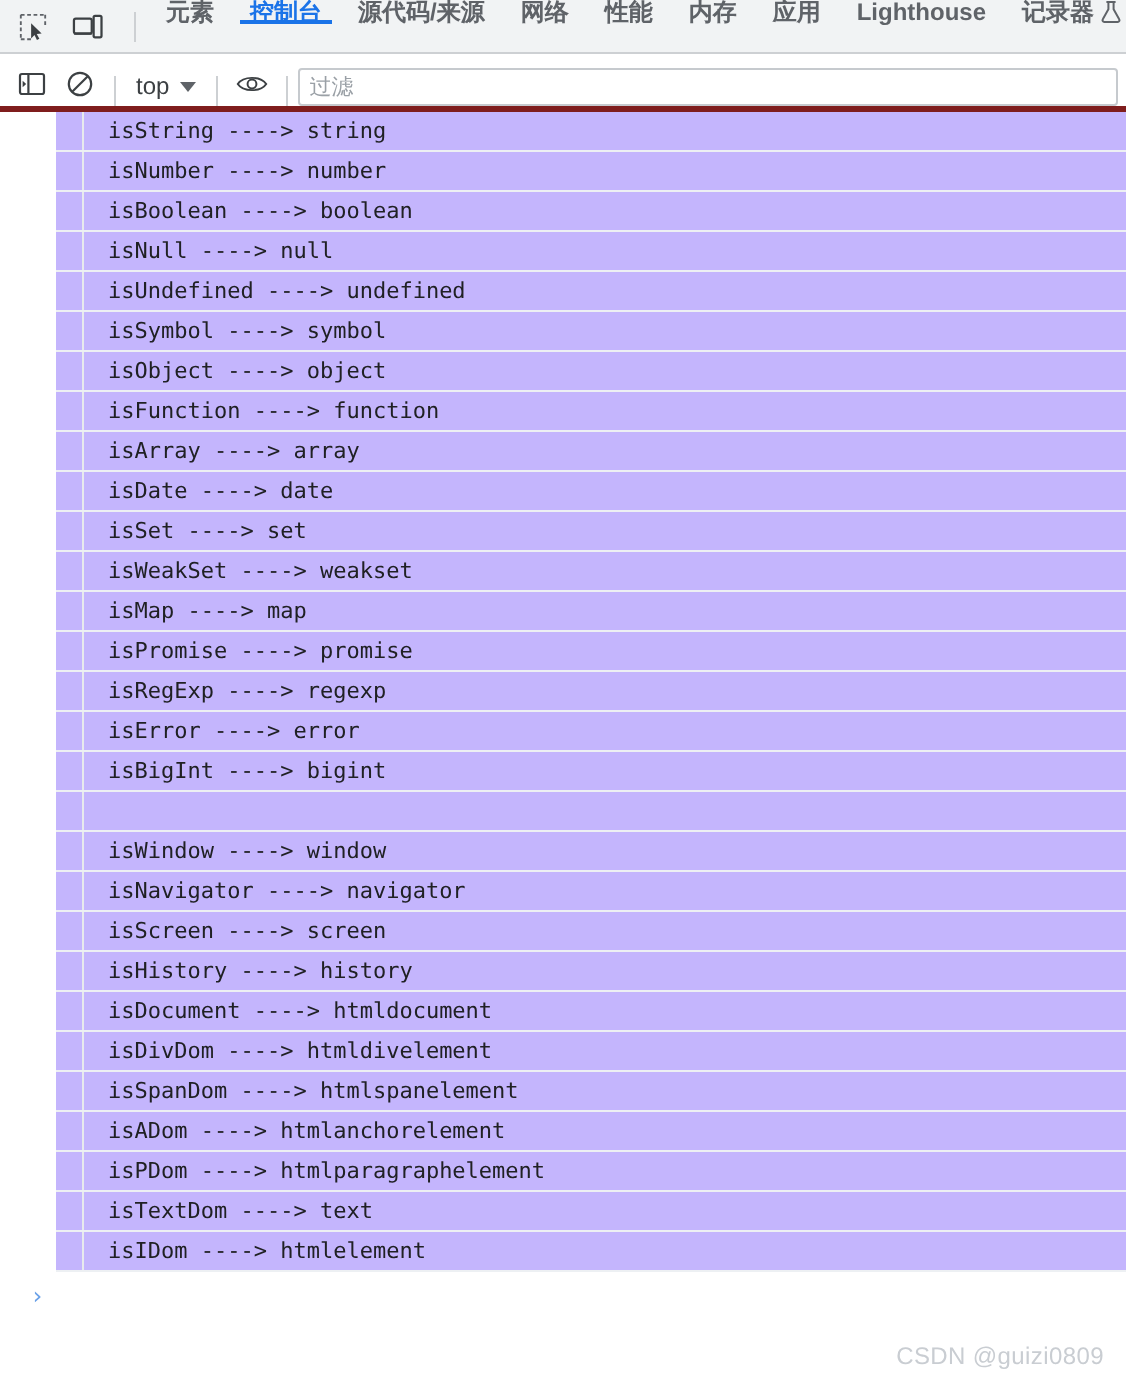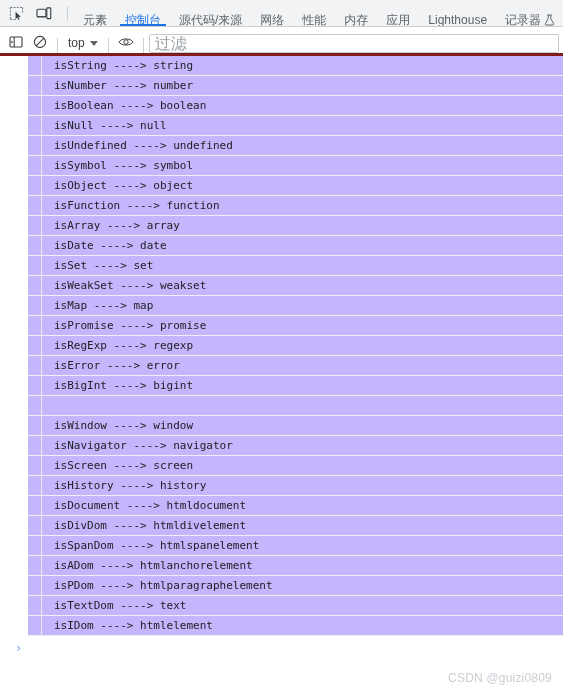--- a/index.html
+++ b/index.html
@@ -51,23 +51,24 @@
   }
   .tb-sep {
     width: 1px;
     height: 15px;
     background: #cdd0d3;
     align-self: center;
     margin: 0 6px;
   }
   .tabs {
     display: flex;
-    align-items: flex-end;
+    align-items: flex-start;
     flex: 1;
     overflow: hidden;
+    font-weight: bold;
   }
   .tab {
     display: flex;
     align-items: center;
     padding: 0 9px;
     font-size: 12px;
     color: #5f6368;
     white-space: nowrap;
     cursor: pointer;
     position: relative;
@@ -133,21 +134,21 @@
     border-right: 4px solid transparent;
     border-top: 5px solid #5f6368;
   }
   .filter-input {
     flex: 1;
     height: 19px;
     margin-right: 4px;
     border: 1px solid #c6cace;
     border-radius: 2px;
     background: #ffffff;
-    font-size: 16px;
+    font-size: 11px;
     font-family: "Liberation Sans", sans-serif;
     color: #3c4043;
     padding: 0 5px;
     box-sizing: border-box;
     outline: none;
   }
   .filter-input::placeholder {
     color: #9aa0a6;
   }
 

